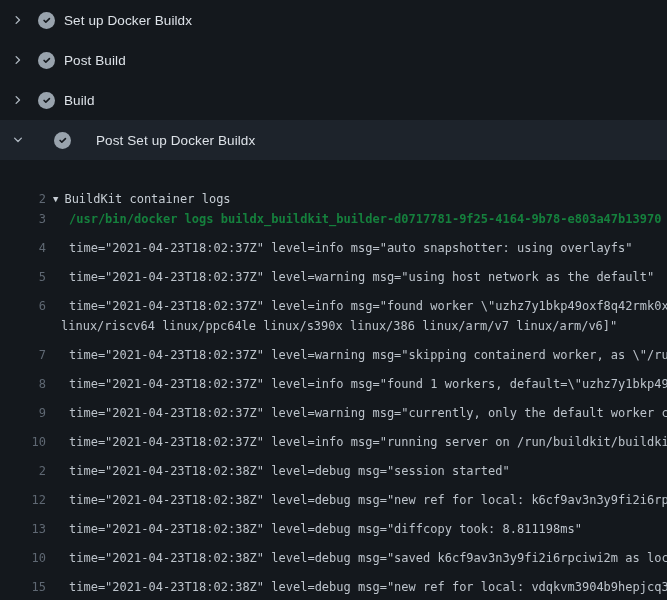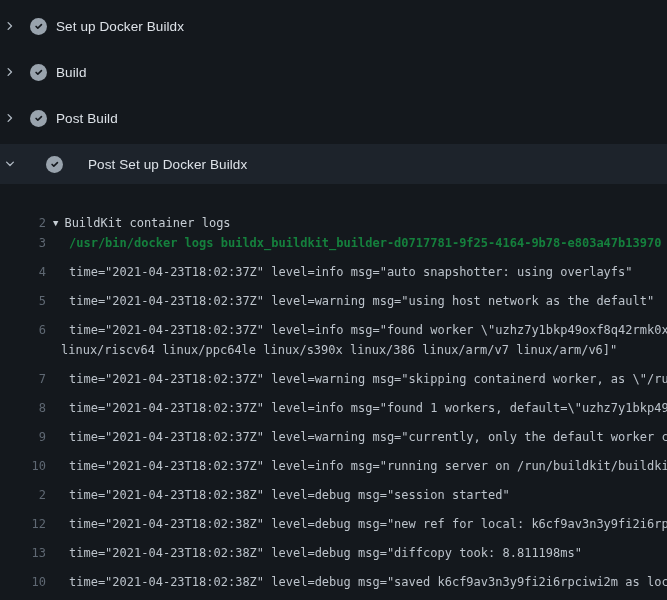--- a/index.html
+++ b/index.html
@@ -5,21 +5,21 @@
   html,body{margin:0;padding:0;}
   body{
     width:667px;height:600px;overflow:hidden;
     background:#14181d;
     font-family:"Liberation Sans","DejaVu Sans",sans-serif;
   }
   
   .steps{width:667px;}
   .step{
     height:40px;display:flex;align-items:center;
-    padding-left:4px;box-sizing:border-box;cursor:pointer;margin-top:6px;
+    padding-left:12px;box-sizing:border-box;cursor:pointer;
   }
   .step.expanded{background:#1d232b;gap:16px;}
   .step .chev{width:12px;height:12px;flex:0 0 12px;margin-right:14px;display:block;}
   .step .check{width:17px;height:17px;flex:0 0 17px;margin-right:9px;display:block;}
   .step .step-label{
     color:#dde2e8;font-size:13.5px;letter-spacing:.1px;
     white-space:nowrap;
   }
   
   .log{
@@ -61,31 +61,31 @@
       <span class="step-label">Set up Docker Buildx</span>
     </div>
     <div class="step">
       <svg viewBox="0 0 16 16" class="chev">
         <path d="M5.5 3.5 L10 8 L5.5 12.5" fill="none" stroke="#aeb7c0" stroke-width="1.8" stroke-linecap="round" stroke-linejoin="round"></path>
       </svg>
       <svg viewBox="0 0 16 16" class="check">
         <circle cx="8" cy="8" r="8" fill="#99a3ad"></circle>
         <path d="M11.3 5.7a.75.75 0 0 1 0 1.06l-3.4 3.4a.75.75 0 0 1-1.06 0L5.2 8.52a.75.75 0 1 1 1.06-1.06l1.1 1.1 2.88-2.86a.75.75 0 0 1 1.06 0z" fill="#14181d"></path>
       </svg>
-      <span class="step-label">Build</span>
+      <span class="step-label">Post Build</span>
     </div>
     <div class="step">
       <svg viewBox="0 0 16 16" class="chev">
         <path d="M5.5 3.5 L10 8 L5.5 12.5" fill="none" stroke="#aeb7c0" stroke-width="1.8" stroke-linecap="round" stroke-linejoin="round"></path>
       </svg>
       <svg viewBox="0 0 16 16" class="check">
         <circle cx="8" cy="8" r="8" fill="#99a3ad"></circle>
         <path d="M11.3 5.7a.75.75 0 0 1 0 1.06l-3.4 3.4a.75.75 0 0 1-1.06 0L5.2 8.52a.75.75 0 1 1 1.06-1.06l1.1 1.1 2.88-2.86a.75.75 0 0 1 1.06 0z" fill="#14181d"></path>
       </svg>
-      <span class="step-label">Post Build</span>
+      <span class="step-label">Build</span>
     </div>
     <div class="step expanded">
       <svg viewBox="0 0 16 16" class="chev">
         <path d="M3.5 5.5 L8 10 L12.5 5.5" fill="none" stroke="#aeb7c0" stroke-width="1.8" stroke-linecap="round" stroke-linejoin="round"></path>
       </svg>
       <svg viewBox="0 0 16 16" class="check">
         <circle cx="8" cy="8" r="8" fill="#99a3ad"></circle>
         <path d="M11.3 5.7a.75.75 0 0 1 0 1.06l-3.4 3.4a.75.75 0 0 1-1.06 0L5.2 8.52a.75.75 0 1 1 1.06-1.06l1.1 1.1 2.88-2.86a.75.75 0 0 1 1.06 0z" fill="#14181d"></path>
       </svg>
       <span class="step-label">Post Set up Docker Buildx</span>

